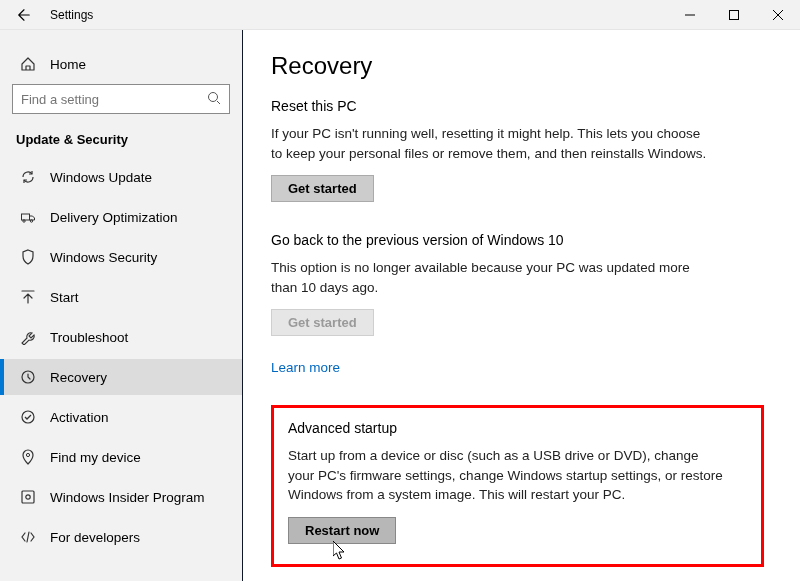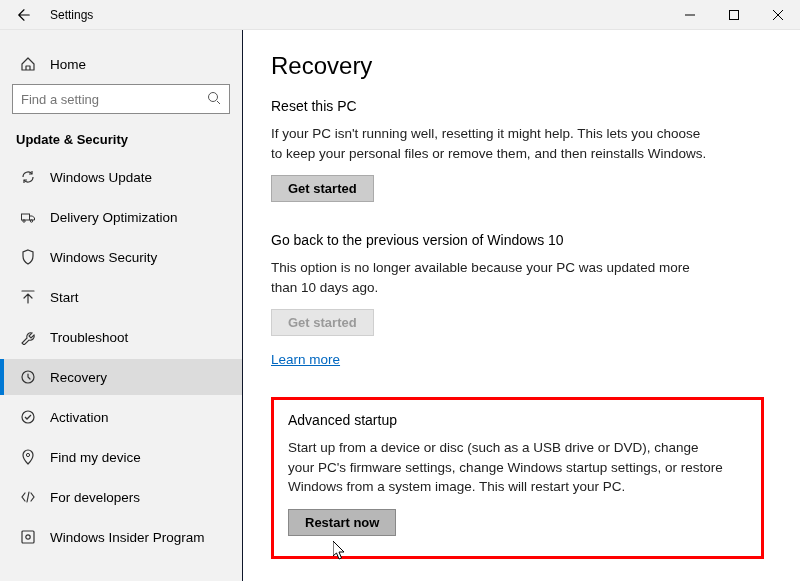--- a/index.html
+++ b/index.html
@@ -147,23 +147,22 @@
   .btn.disabled {
     background:#e6e6e6;
     border:1px solid #cfcfcf;
     color:#9a9a9a;
     cursor: default;
   }
   .link {
     color:#0067c0;
     cursor:pointer;
     display:inline-block;
-    margin-top:16px;
+    margin-top:24px;
     font-size:13.5px;
-    text-decoration:underline;
   }
   .section { margin-bottom: 30px; }
   .highlight {
     border: 3px solid #ff0000;
     padding: 12px 14px 20px 14px;
     margin-top: 10px;
     position: relative;
   }
   .cursor {
     position:absolute;
@@ -291,33 +290,33 @@
             <svg width="16" height="16" viewBox="0 0 16 16">
               <path d="M8 1a5 5 0 0 1 5 5c0 4-5 9-5 9S3 10 3 6a5 5 0 0 1 5-5z" stroke="#333" fill="none" stroke-width="1.2"></path>
               <circle cx="8" cy="6" r="1.6" stroke="#333" fill="none"></circle>
             </svg>
           </span>
           <span>Find my device</span>
         </div>
         <div class="nav-item">
           <span class="ico">
             <svg width="16" height="16" viewBox="0 0 16 16">
-              <path d="M5 4 2 8l3 4M11 4l3 4-3 4M9 3 7 13" stroke="#333" fill="none" stroke-width="1.2" stroke-linecap="round"></path>
-            </svg>
-          </span>
-          <span>For developers</span>
-        </div>
-        <div class="nav-item">
-          <span class="ico">
-            <svg width="16" height="16" viewBox="0 0 16 16">
               <rect x="2" y="2" width="12" height="12" rx="1" stroke="#333" fill="none" stroke-width="1.2"></rect>
               <circle cx="8" cy="8" r="2.2" stroke="#333" fill="none" stroke-width="1.2"></circle>
             </svg>
           </span>
           <span>Windows Insider Program</span>
+        </div>
+        <div class="nav-item">
+          <span class="ico">
+            <svg width="16" height="16" viewBox="0 0 16 16">
+              <path d="M5 4 2 8l3 4M11 4l3 4-3 4M9 3 7 13" stroke="#333" fill="none" stroke-width="1.2" stroke-linecap="round"></path>
+            </svg>
+          </span>
+          <span>For developers</span>
         </div>
       </div>
   </div>
 
   <div class="content">
     <h1 class="page-title">Recovery</h1>
 
     <div class="section">
       <h2 class="sec-title">Reset this PC</h2>
       <p class="sec-desc">If your PC isn't running well, resetting it might help. This lets you choose to keep your personal files or remove them, and then reinstalls Windows.</p>

